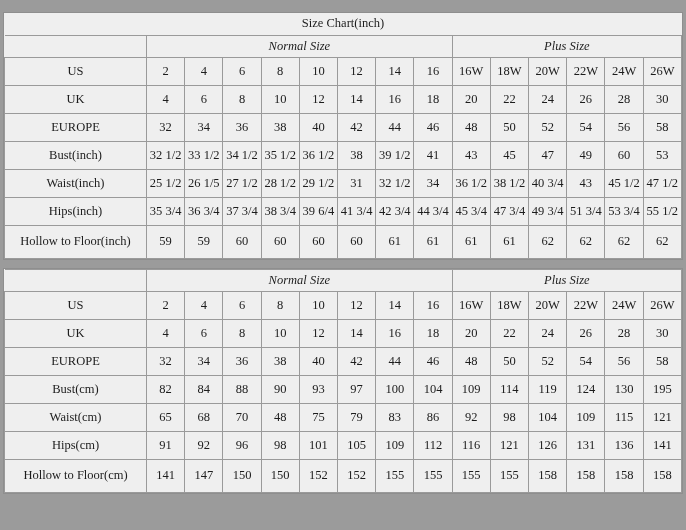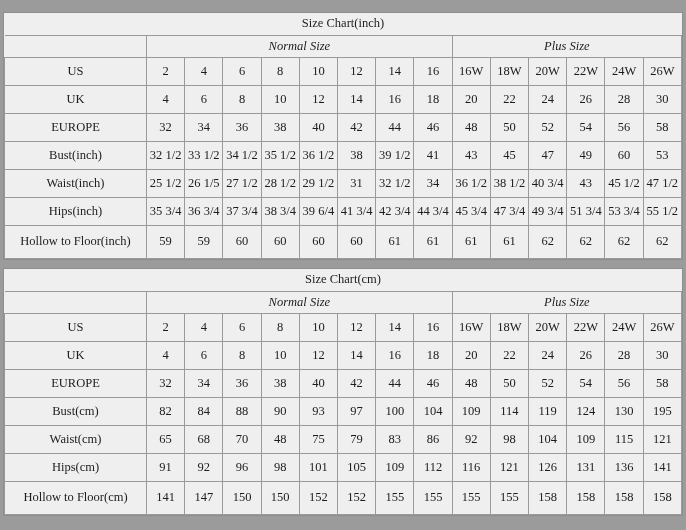--- a/index.html
+++ b/index.html
@@ -222,23 +222,20 @@
     </table>
   </div>
 
   <div class="chart-block">
     <table class="size-table">
       <colgroup>
         <col style="width:142px">
         <col span="14">
       </colgroup>
       <tbody>
-          <tr>
-            <td class="title-cell" colspan="15">Size Chart(cm)</td>
-          </tr>
           <tr>
             <td colspan="1" class="blank-corner"></td>
             <td colspan="8" class="group-cell">Normal Size</td>
             <td colspan="6" class="group-cell">Plus Size</td>
           </tr>
           <tr>
             <td class="rowlabel">US</td>
             <td class="data-cell">2</td>
             <td class="data-cell">4</td>
             <td class="data-cell">6</td>

